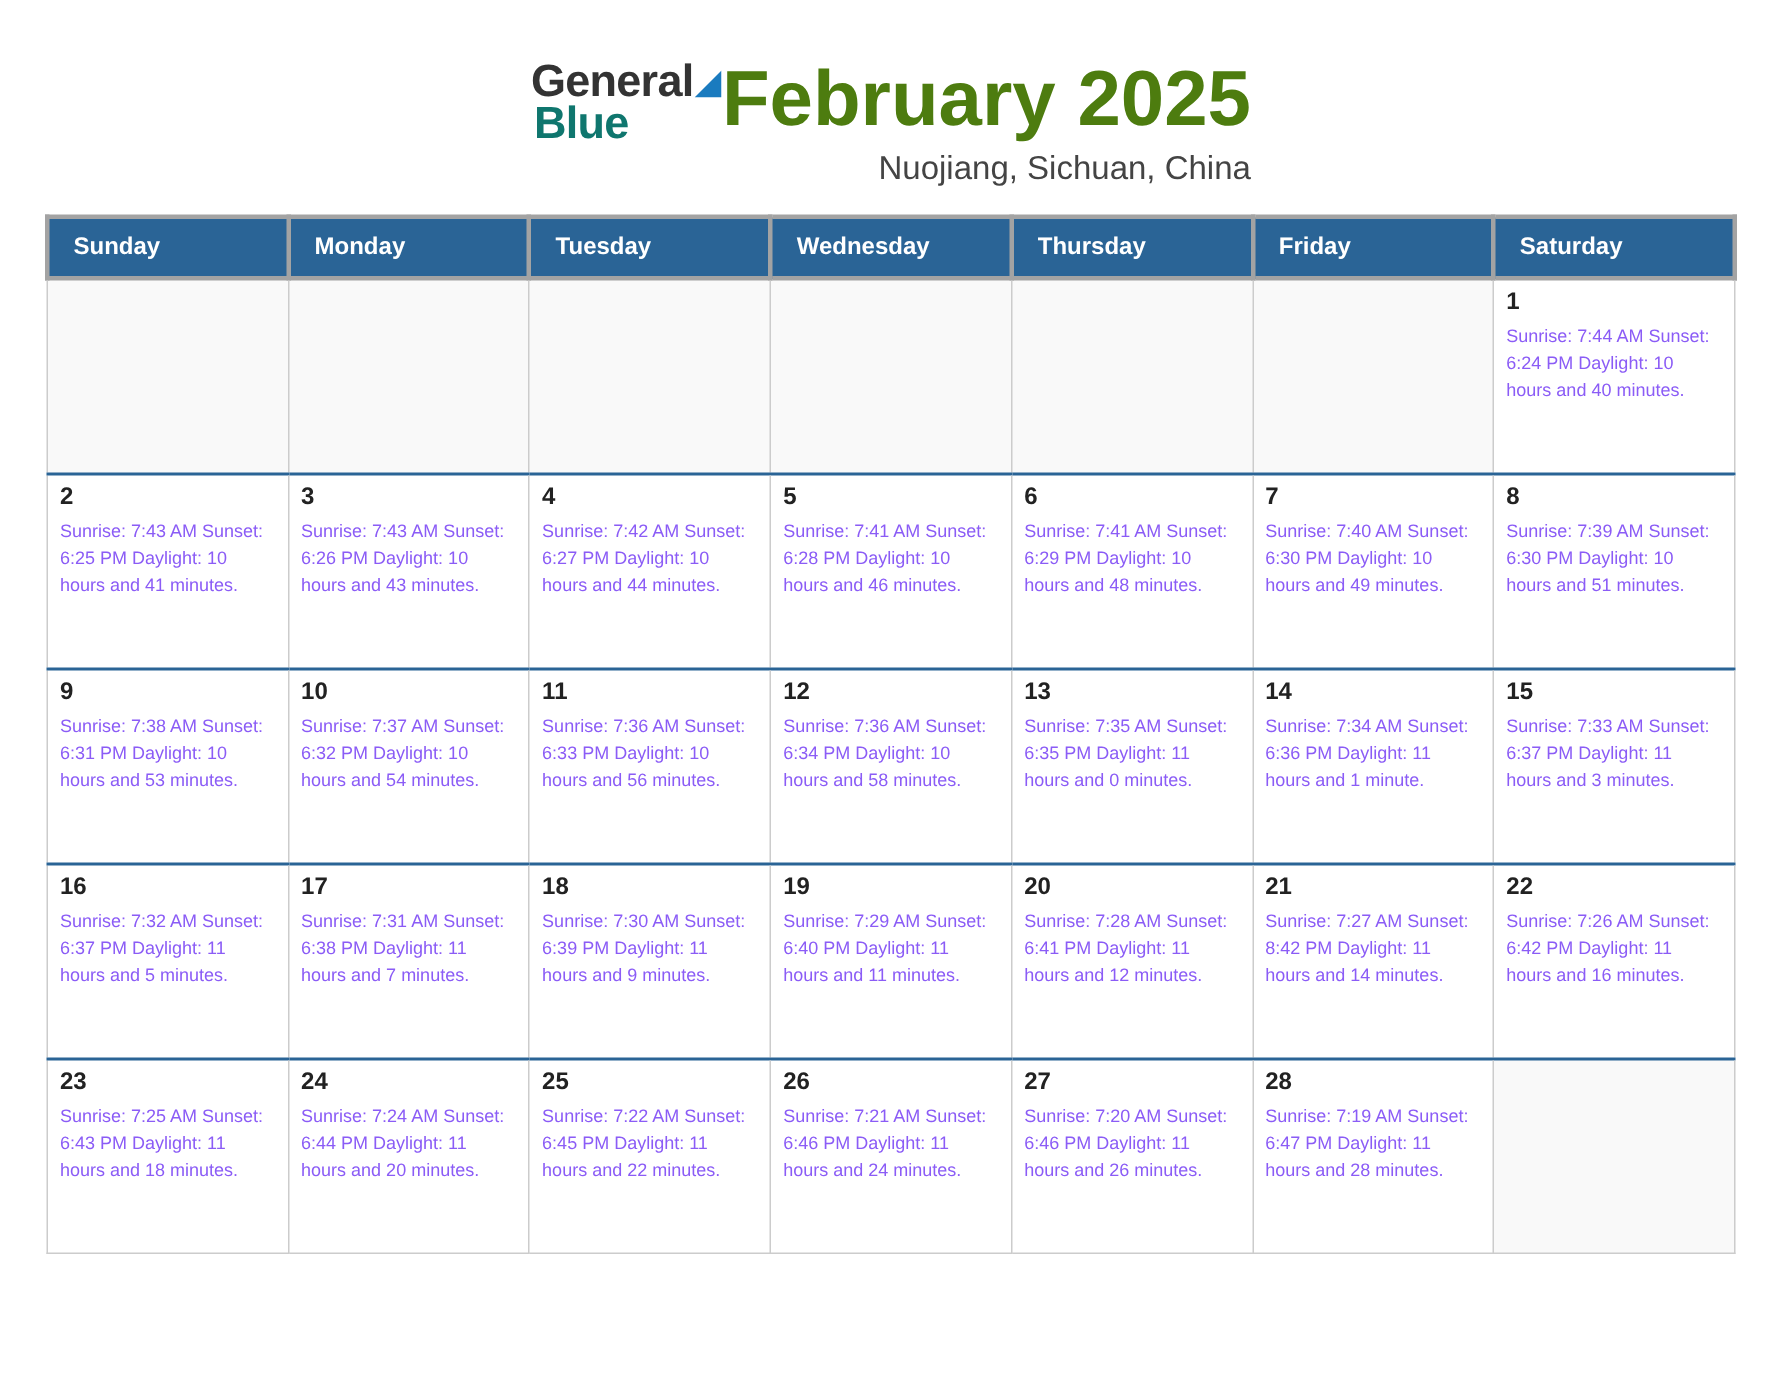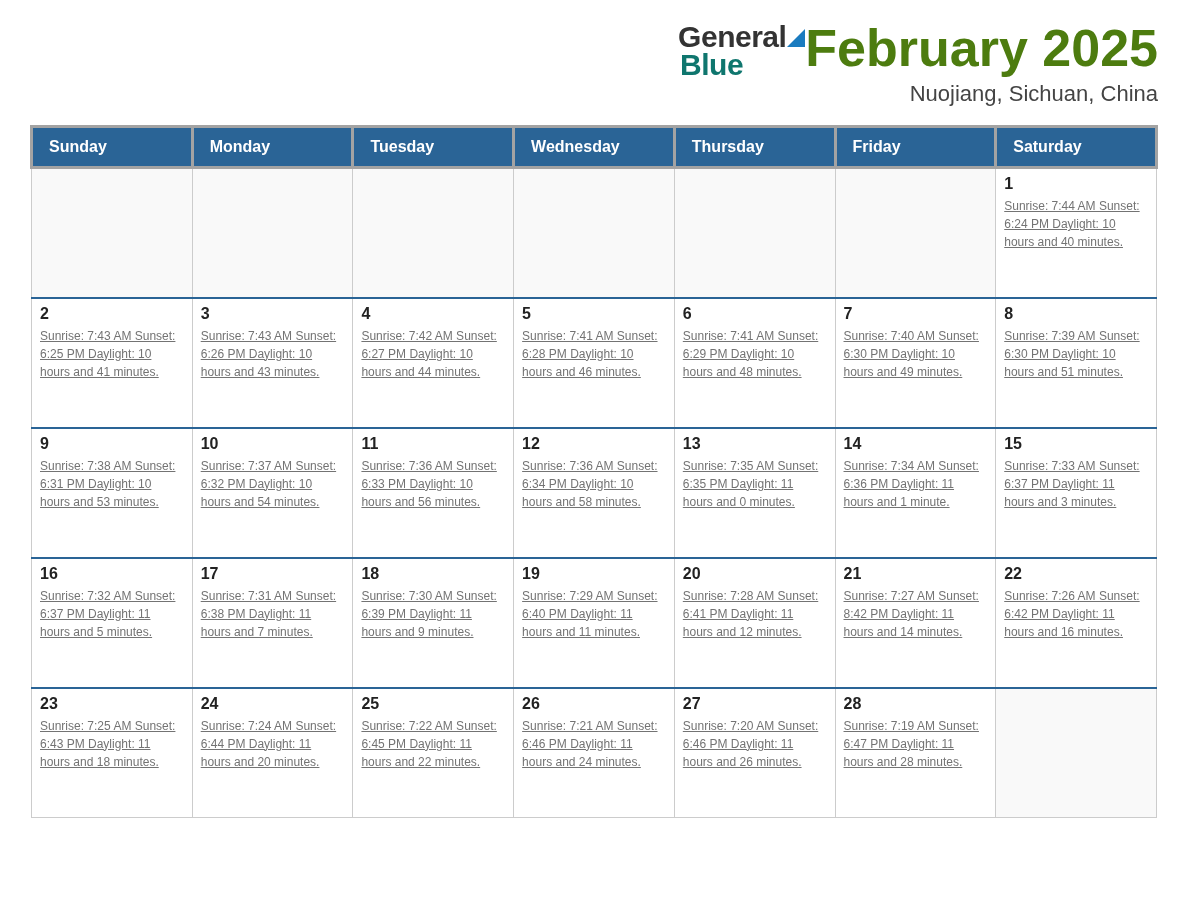--- a/index.html
+++ b/index.html
@@ -5,23 +5,24 @@
     * { box-sizing: border-box; margin: 0; padding: 0; }
     body {
       font-family: Arial, sans-serif;
       background: #fff;
       padding: 20px 30px;
       width: 1188px;
       min-height: 918px;
     }
     .header-area {
       display: flex;
-      justify-content: flex-end;
+      justify-content: center;
       align-items: flex-start;
       margin-bottom: 18px;
+      margin-top: 18px;
     }
     .title-area {
       text-align: right;
     }
     .main-title {
       font-size: 52px;
       font-weight: bold;
       color: #4d7c0f;
       line-height: 1.1;
     }
@@ -57,23 +58,22 @@
     }
     .day-number {
       font-size: 16px;
       font-weight: bold;
       color: #222;
       display: block;
       margin-bottom: 4px;
     }
     .day-info {
       font-size: 12px;
-      color: #737373;
+      color: #8b5cf6;
       line-height: 1.5;
-      text-decoration: underline;
     }
     .empty-cell {
       background: #f9f9f9;
     }
     .logo-wrapper {
       display: flex;
       flex-direction: column;
       align-items: flex-start;
     }
     .logo-row {

